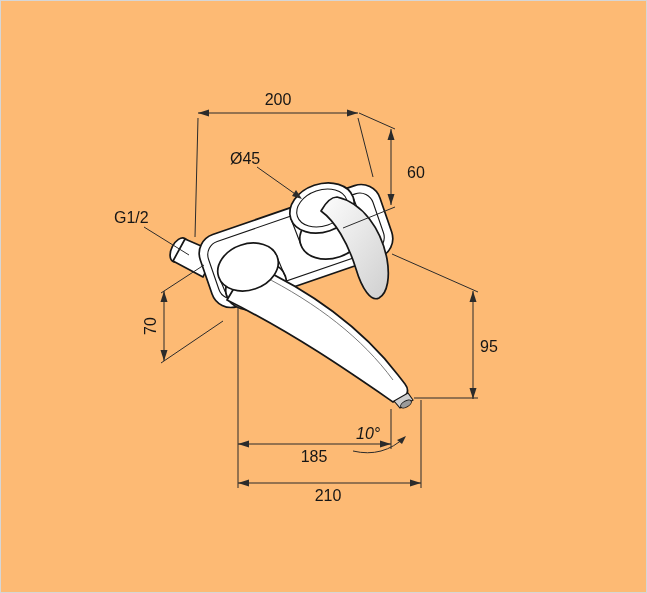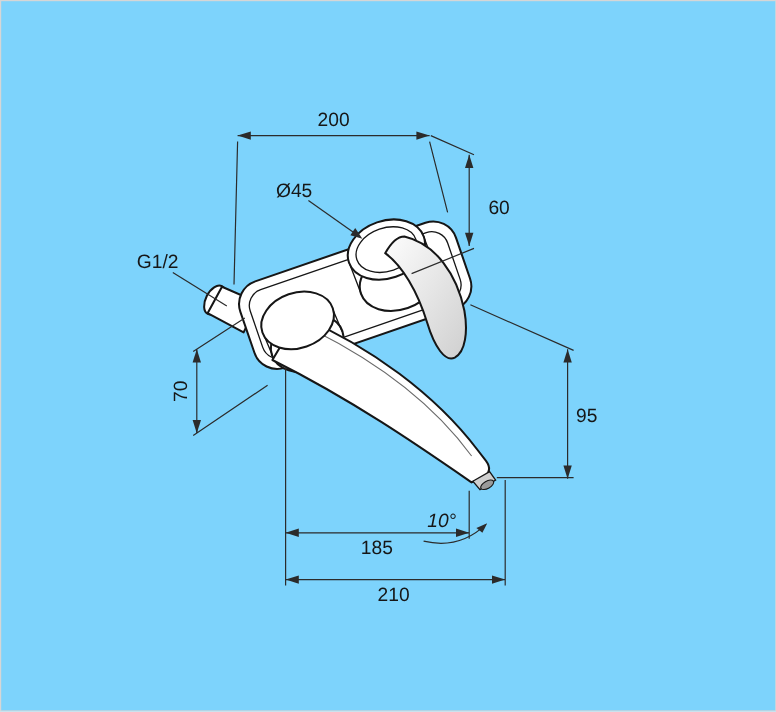--- a/index.html
+++ b/index.html
@@ -1,18 +1,18 @@
 <!DOCTYPE html>
 <html><head>
 <meta charset="utf-8">
 <style>
   html,body{margin:0;padding:0;background:#f6f6f6;}
   body{display:flex;justify-content:flex-start;align-items:flex-start;
        font-family:"Liberation Sans",sans-serif;}
-  .stage{width:645px;height:591px;background:#7dd3fc;border:1px solid #d6d6d6;
+  .stage{width:645px;height:591px;background:#fdba74;border:1px solid #d6d6d6;
          position:relative;overflow:hidden;}
   svg{display:block;}
   .outline{fill:#ffffff;stroke:#161616;stroke-width:1.7;
            stroke-linecap:round;stroke-linejoin:round;}
   .outline-thin{fill:none;stroke:#161616;stroke-width:1.1;
                 stroke-linecap:round;stroke-linejoin:round;}
   .dim{fill:none;stroke:#2b2b2b;stroke-width:1;}
   .dimfill{fill:#2b2b2b;stroke:none;}
   .lbl{font-family:"Liberation Sans",sans-serif;font-size:16px;fill:#161616;}
   .lbl-italic{font-style:italic;}

